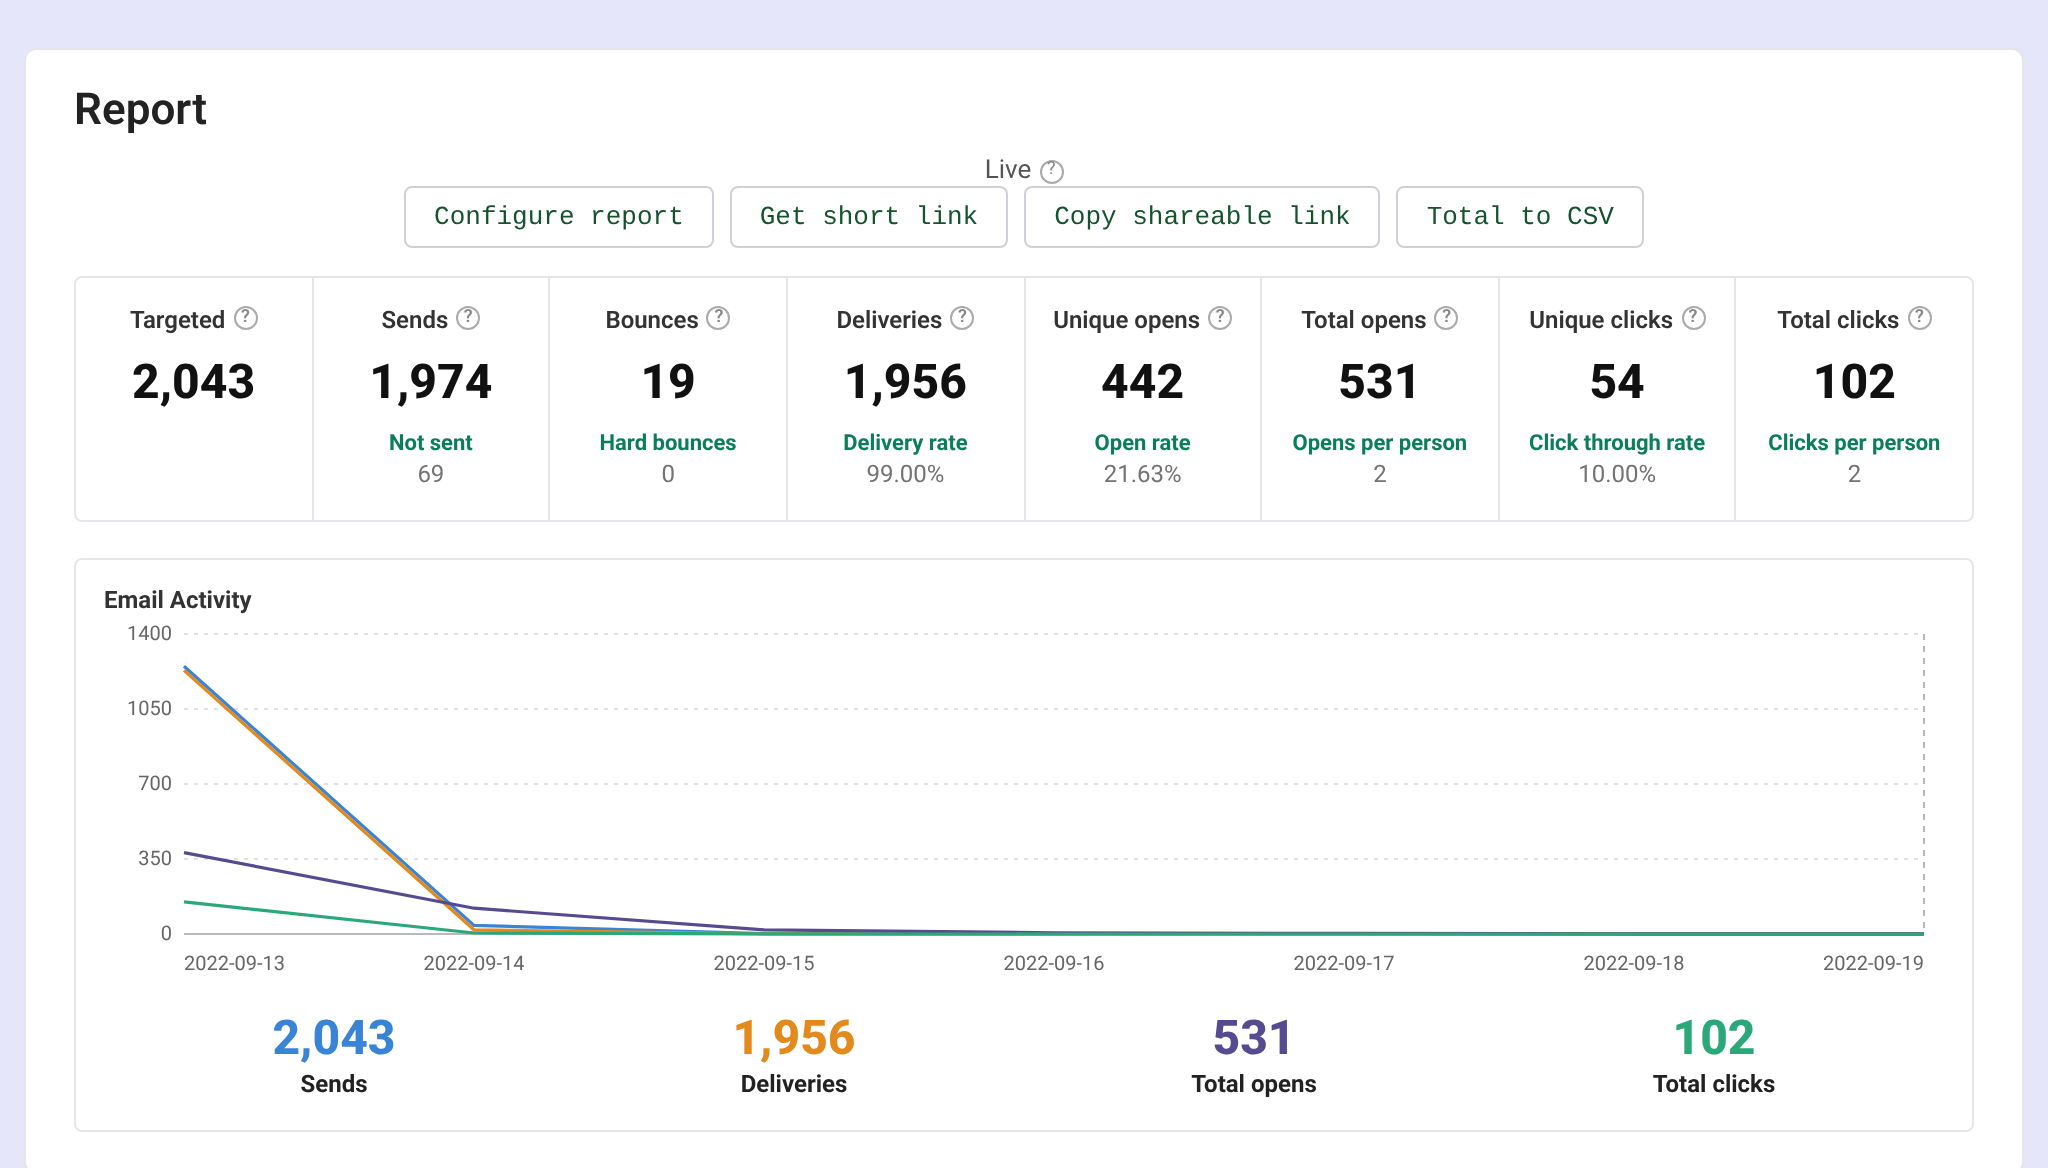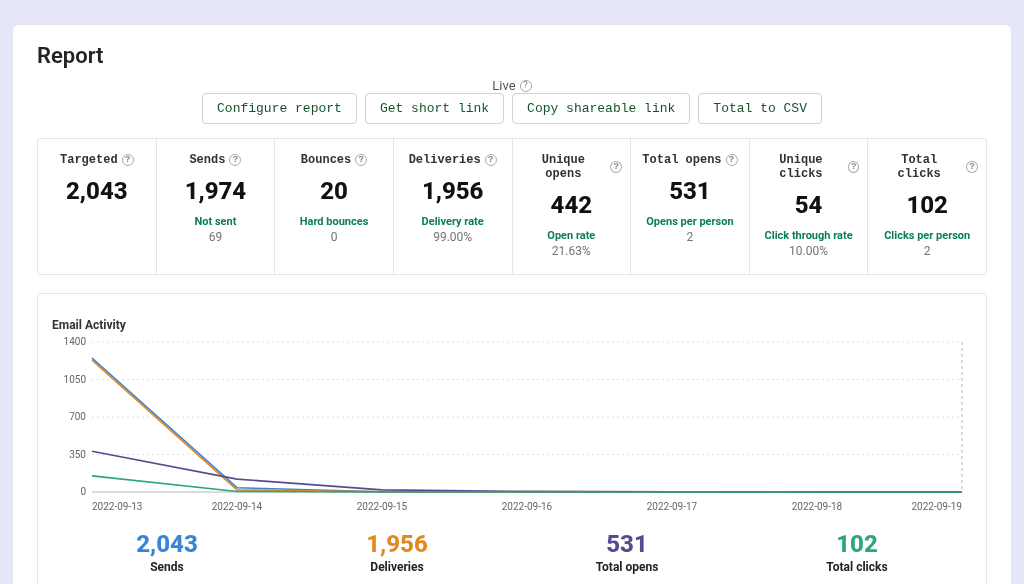--- a/index.html
+++ b/index.html
@@ -76,25 +76,24 @@
     border-right: 1px solid #e5e5ea;
     padding: 14px 8px 16px 8px;
     text-align: center;
   }
   .metric:last-child { border-right: none; }
   .metric-label {
     font-size: 12px;
     font-weight: 600;
     color: #333;
     display: flex;
-    align-items: center;
+    align-items: flex-start;
     justify-content: center;
     gap: 4px;
     margin-bottom: 10px;
-    font-family: Liberation Mono, monospace;
   }
   .metric-value {
     font-size: 24px;
     font-weight: 800;
     color: #111;
     margin-bottom: 10px;
   }
   .metric-sublabel {
     font-size: 11px;
     font-weight: 700;
@@ -102,21 +101,21 @@
     margin-bottom: 2px;
   }
   .metric-subvalue {
     font-size: 12px;
     color: #737373;
   }
 
   .chart-card {
     border: 1px solid #e5e5ea;
     border-radius: 4px;
-    padding: 24px 14px 16px 14px;
+    padding: 13px 14px 16px 14px;
   }
   .chart-title {
     font-size: 12px;
     font-weight: 700;
     color: #333;
     margin-bottom: 4px;
   }
   .chart-svg { width: 100%; height: auto; display: block; }
   .y-tick, .x-tick { font-size: 10px; fill: #666; }
   .grid-line { stroke: #e0e0e6; stroke-width: 1; stroke-dasharray: 2 3; }
@@ -186,21 +185,21 @@
         </div>
         <div class="metric-value">1,974</div>
         <div class="metric-sublabel">Not sent</div>
         <div class="metric-subvalue">69</div>
       </div>
       <div class="metric">
         <div class="metric-label">
           <span>Bounces</span>
           <span class="help-icon">?</span>
         </div>
-        <div class="metric-value">20</div>
+        <div class="metric-value">19</div>
         <div class="metric-sublabel">Hard bounces</div>
         <div class="metric-subvalue">0</div>
       </div>
       <div class="metric">
         <div class="metric-label">
           <span>Deliveries</span>
           <span class="help-icon">?</span>
         </div>
         <div class="metric-value">1,956</div>
         <div class="metric-sublabel">Delivery rate</div>

